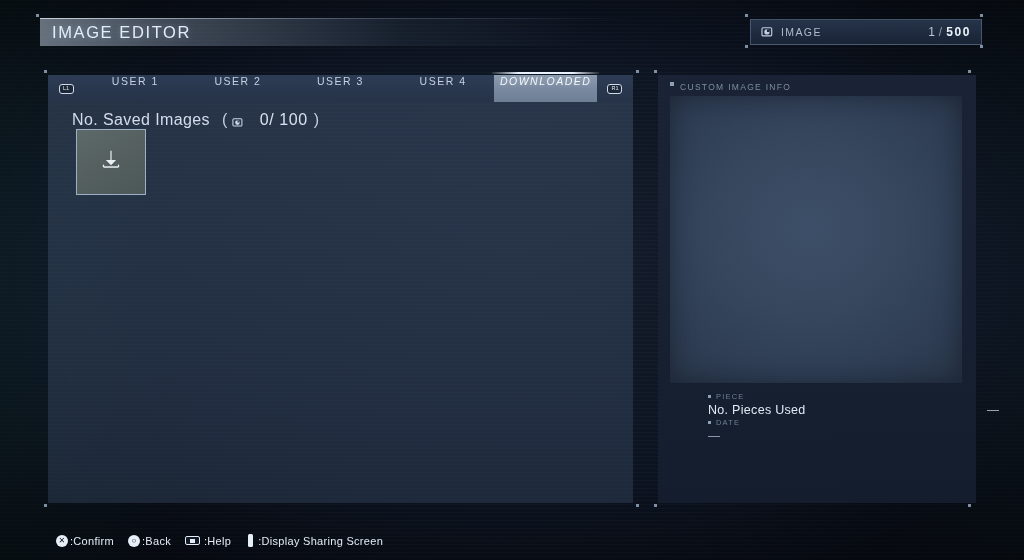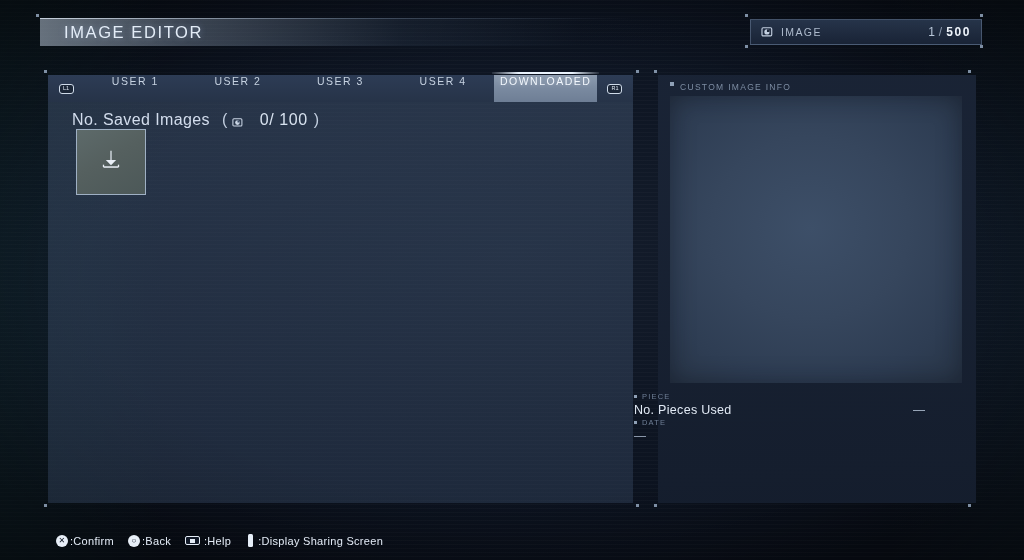--- a/index.html
+++ b/index.html
@@ -68,21 +68,21 @@
   #title-bar::after {
     content:"";
     position:absolute;
     left:0; top:0; right:0; height:1px;
     background: linear-gradient(90deg, rgba(230,240,252,.75), rgba(160,180,205,.35) 45%, rgba(0,0,0,0) 90%);
   }
   #page-title {
     font-size: 16.5px;
     letter-spacing: 1.6px;
     color: #e3ecf7;
-    padding-left: 24px;
+    padding-left: 12px;
     text-shadow: 0 0 6px rgba(180,210,255,.35);
   }
 
   
   #image-counter {
     position: absolute;
     right: 42px; top: 19px;
     width: 232px; height: 26px;
     background: linear-gradient(180deg, rgba(40,55,78,.92), rgba(26,37,56,.92));
     border: 1px solid rgba(120,140,168,.45);
@@ -131,20 +131,21 @@
     font-size: 10.5px;
     letter-spacing: 1.5px;
     color: #c6d2e1;
     position: relative;
     background: linear-gradient(180deg, #2d3c55 0%, #263348 100%);
   }
   .tab.selected {
     background: linear-gradient(180deg, #8d9cb0 0%, #7b8ba1 45%, #6e7e95 100%);
     color: #f2f7fd;
     text-shadow: 0 0 4px rgba(255,255,255,.25);
+    font-style: italic;
   }
   .tab.selected::before {
     content:"";
     position:absolute; left:-2px; right:-2px; top:-3px; height:2px;
     background: linear-gradient(90deg, rgba(215,230,248,.1), #e9f2fc 25%, #e9f2fc 75%, rgba(215,230,248,.1));
   }
   .shoulder {
     width: 36px;
     display:flex; align-items:center; justify-content:center;
     background: linear-gradient(180deg, #2d3c55 0%, #263348 100%);
@@ -209,21 +210,21 @@
   }
   #preview-box {
     position: absolute;
     left: 670px; top: 96px;
     width: 292px; height: 287px;
     background:
       radial-gradient(ellipse 75% 70% at 48% 46%, #3d4f68 0%, #36465d 45%, #2e3d53 78%, #293648 100%);
     box-shadow: inset 0 0 24px rgba(10,16,26,.45);
   }
 
-  .info-block { position: absolute; left: 634px; width: 292px; }
+  .info-block { position: absolute; left: 708px; width: 292px; }
   .info-tag {
     display:flex; align-items:center;
     font-size: 7.5px;
     letter-spacing: 1.2px;
     color: #70real;
     color: #6f7f96;
     margin-bottom: 2px;
   }
   .info-tag .bullet-sq { width:3px; height:3px; margin-right:5px; }
   .info-row { display:flex; align-items:baseline; }

